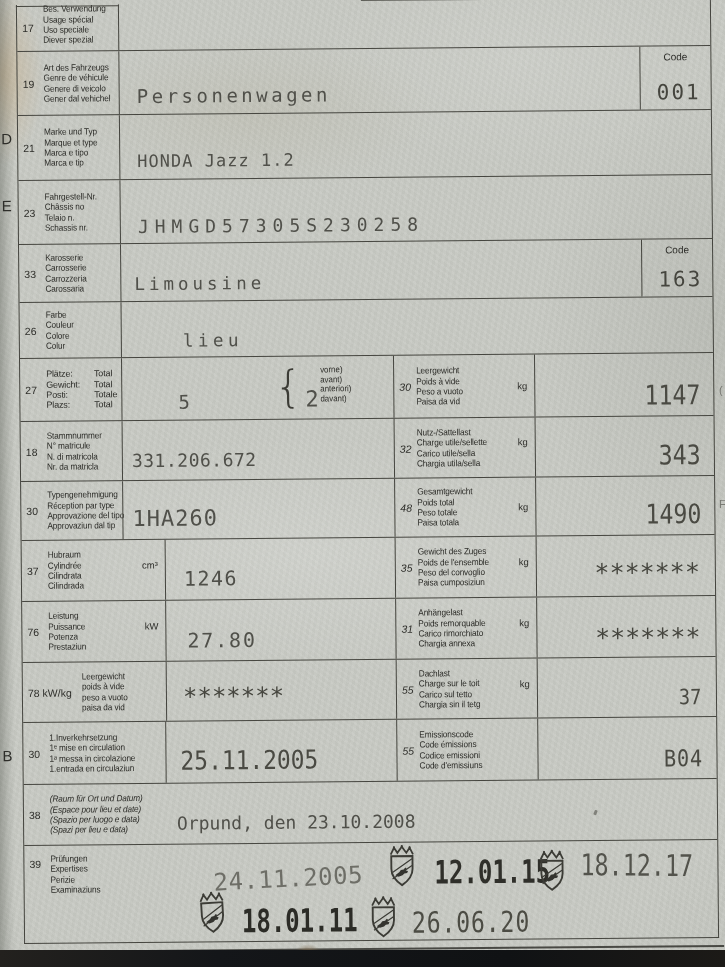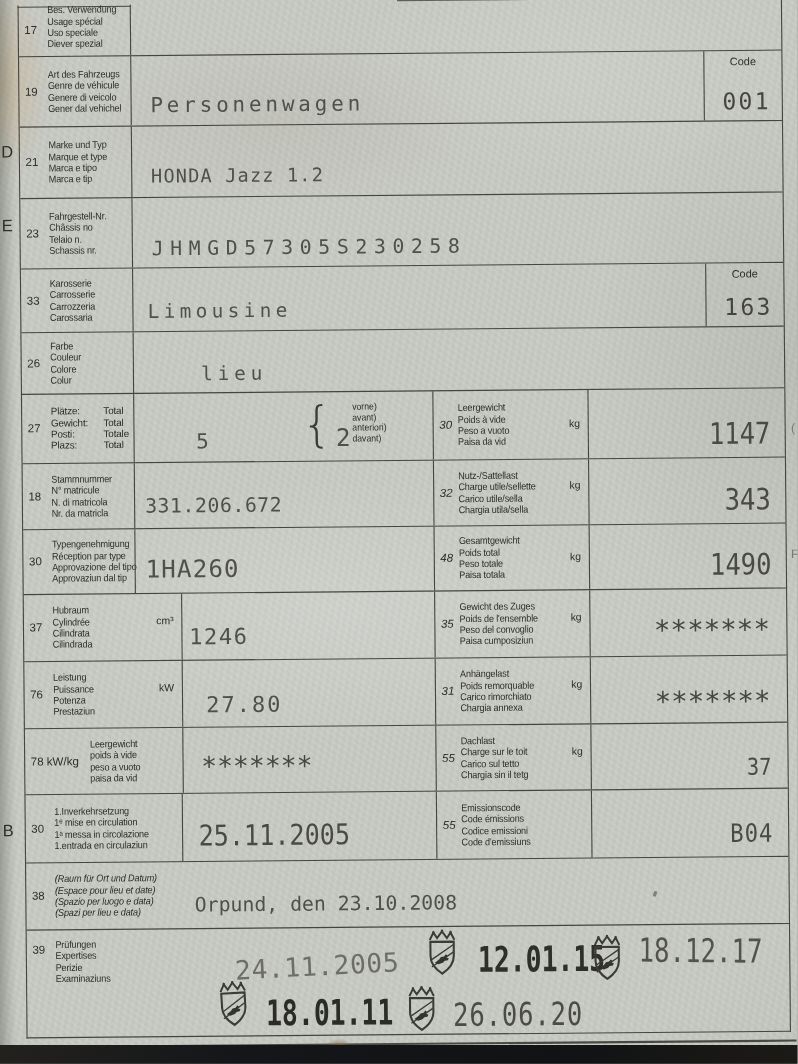--- a/index.html
+++ b/index.html
@@ -289,21 +289,21 @@
           <span class="num">37</span>
           <div class="labels">
             <span>Hubraum</span>
             <span>Cylindrée</span>
             <span>Cilindrata</span>
             <span>Cilindrada</span>
           </div>
           <span class="unit" style="top:42%">cm³</span>
         </div>
         <div class="cv" style="width:230px">
-          <span class="typed" style="left:6px;bottom:9px;font-size:20px;letter-spacing:1.5px">1246</span>
+          <span class="typed" style="left:18px;bottom:9px;font-size:20px;letter-spacing:1.5px">1246</span>
         </div>
         <div class="crl">
           <span class="num">35</span>
           <div class="labels">
             <span>Gewicht des Zuges</span>
             <span>Poids de l'ensemble</span>
             <span>Peso del convoglio</span>
             <span>Paisa cumposiziun</span>
           </div>
           <span class="unit" style="top:42%">kg</span>

